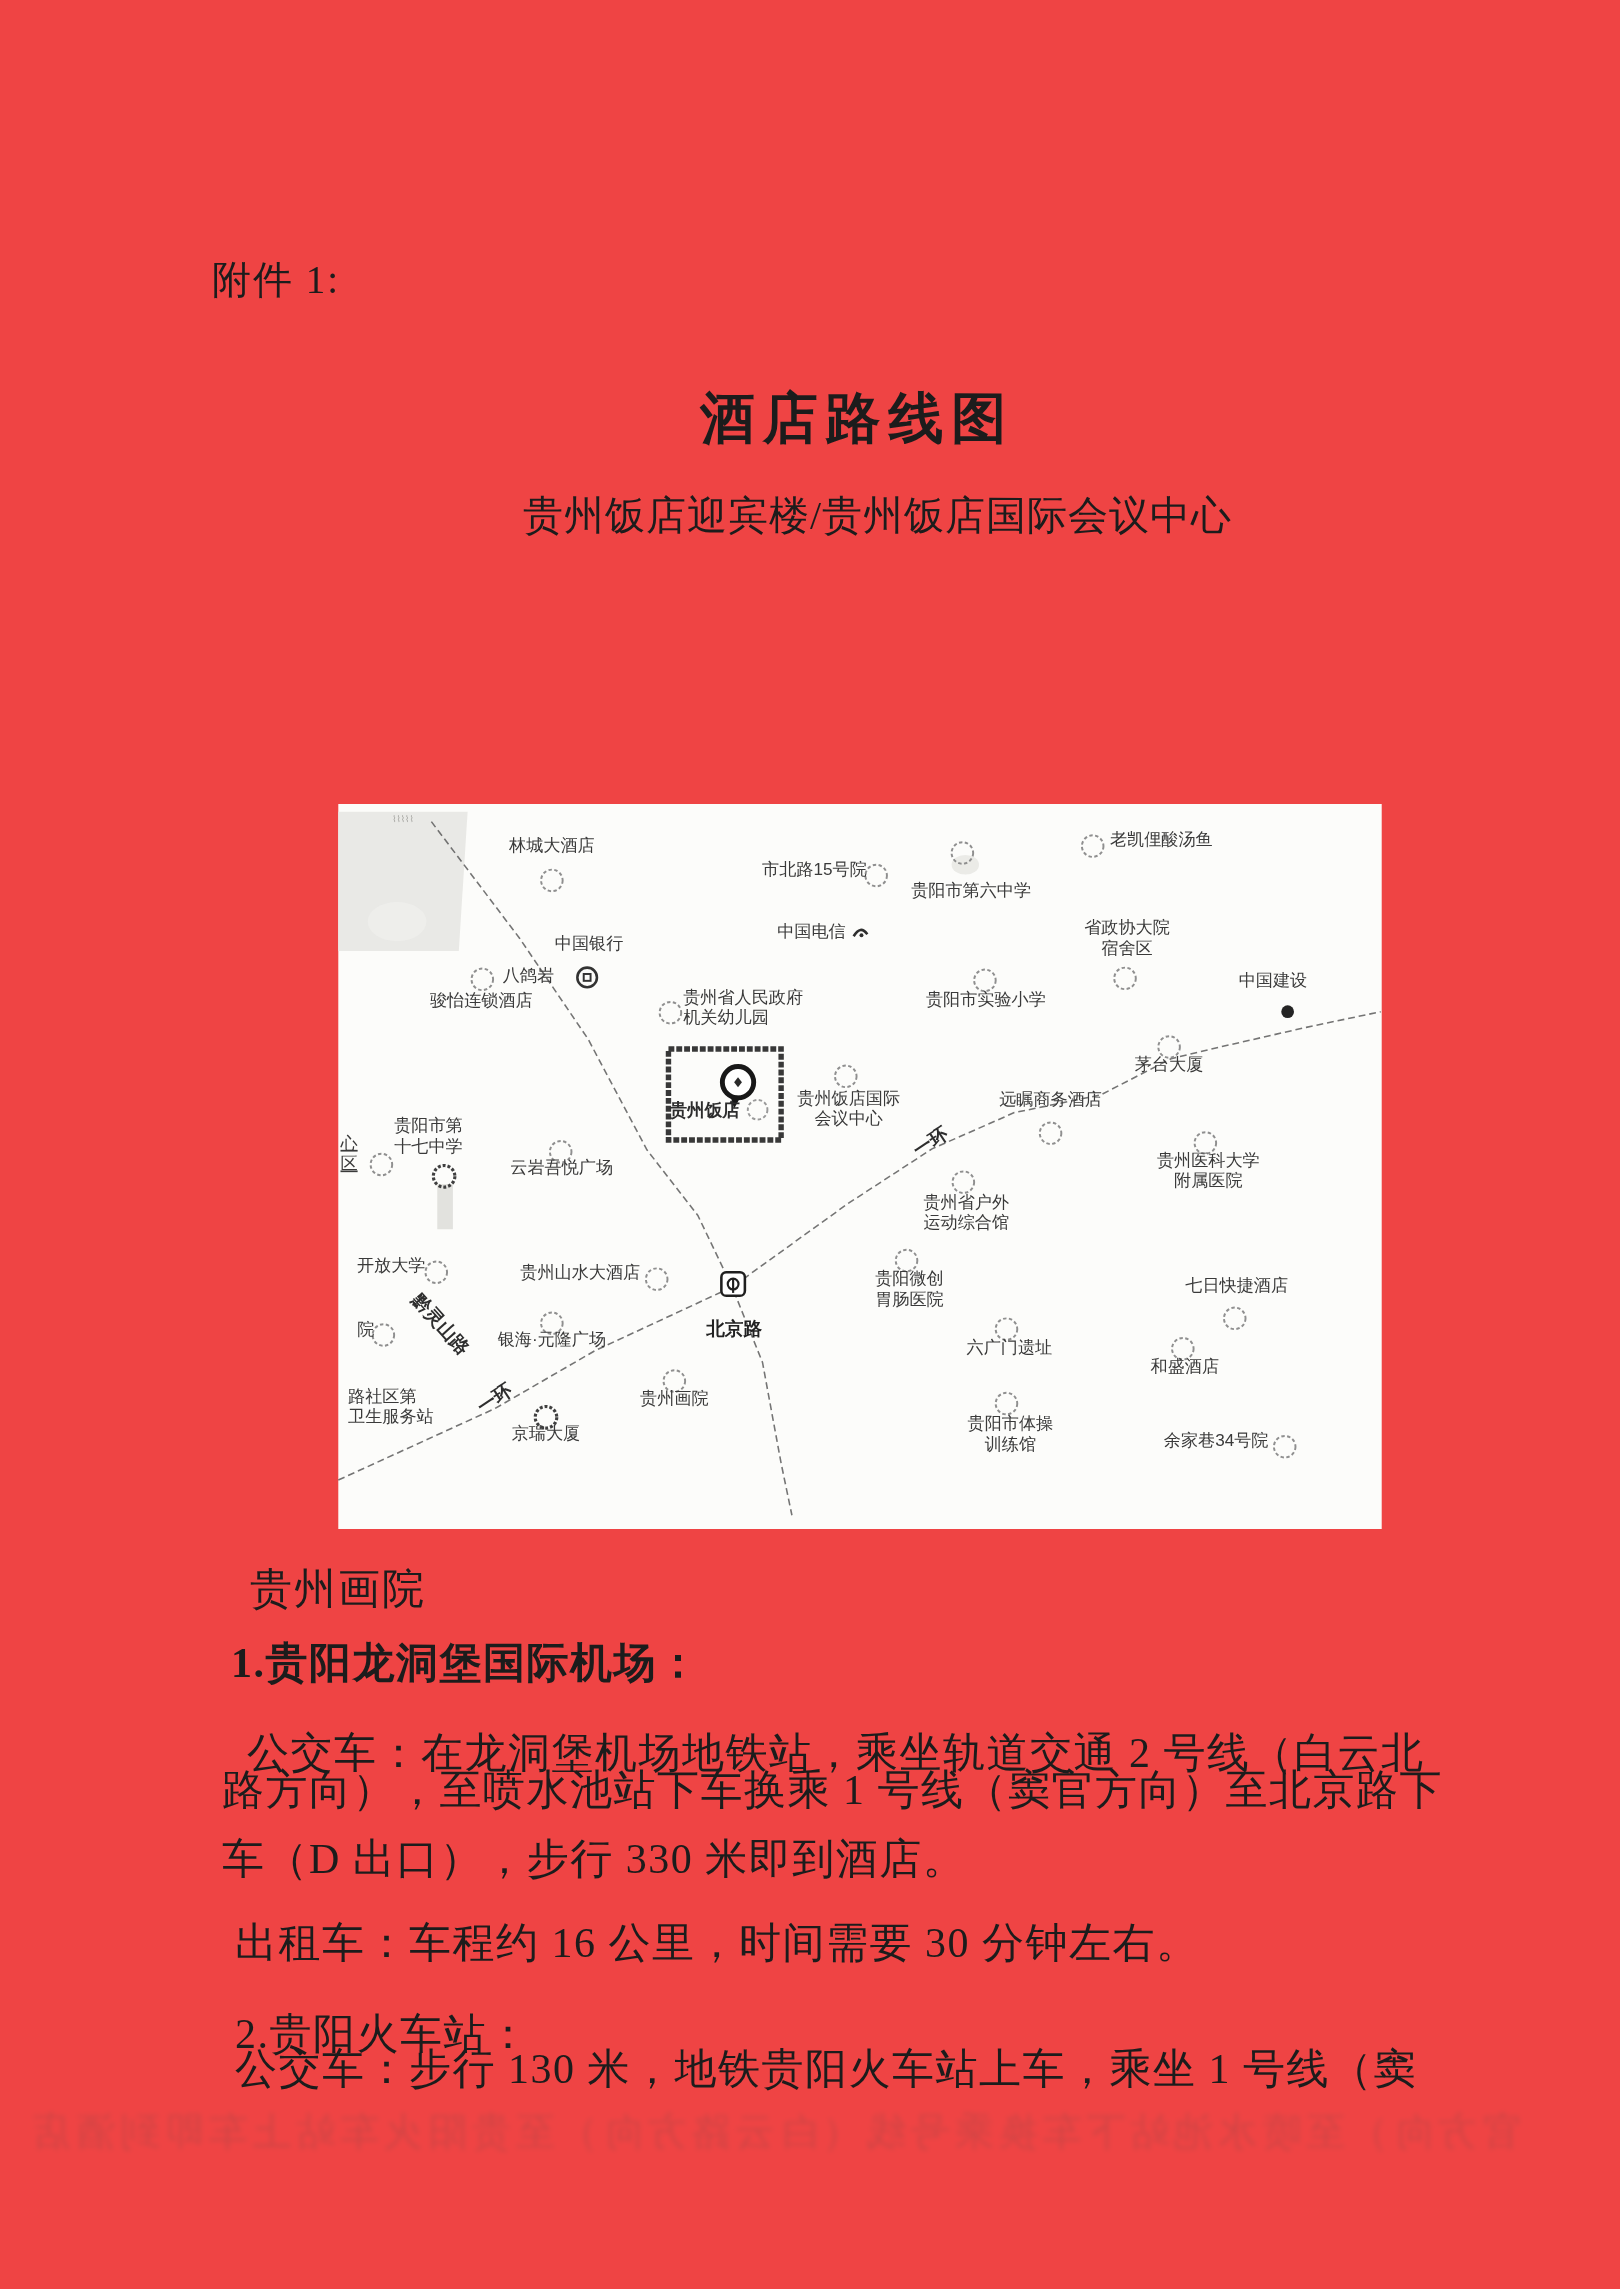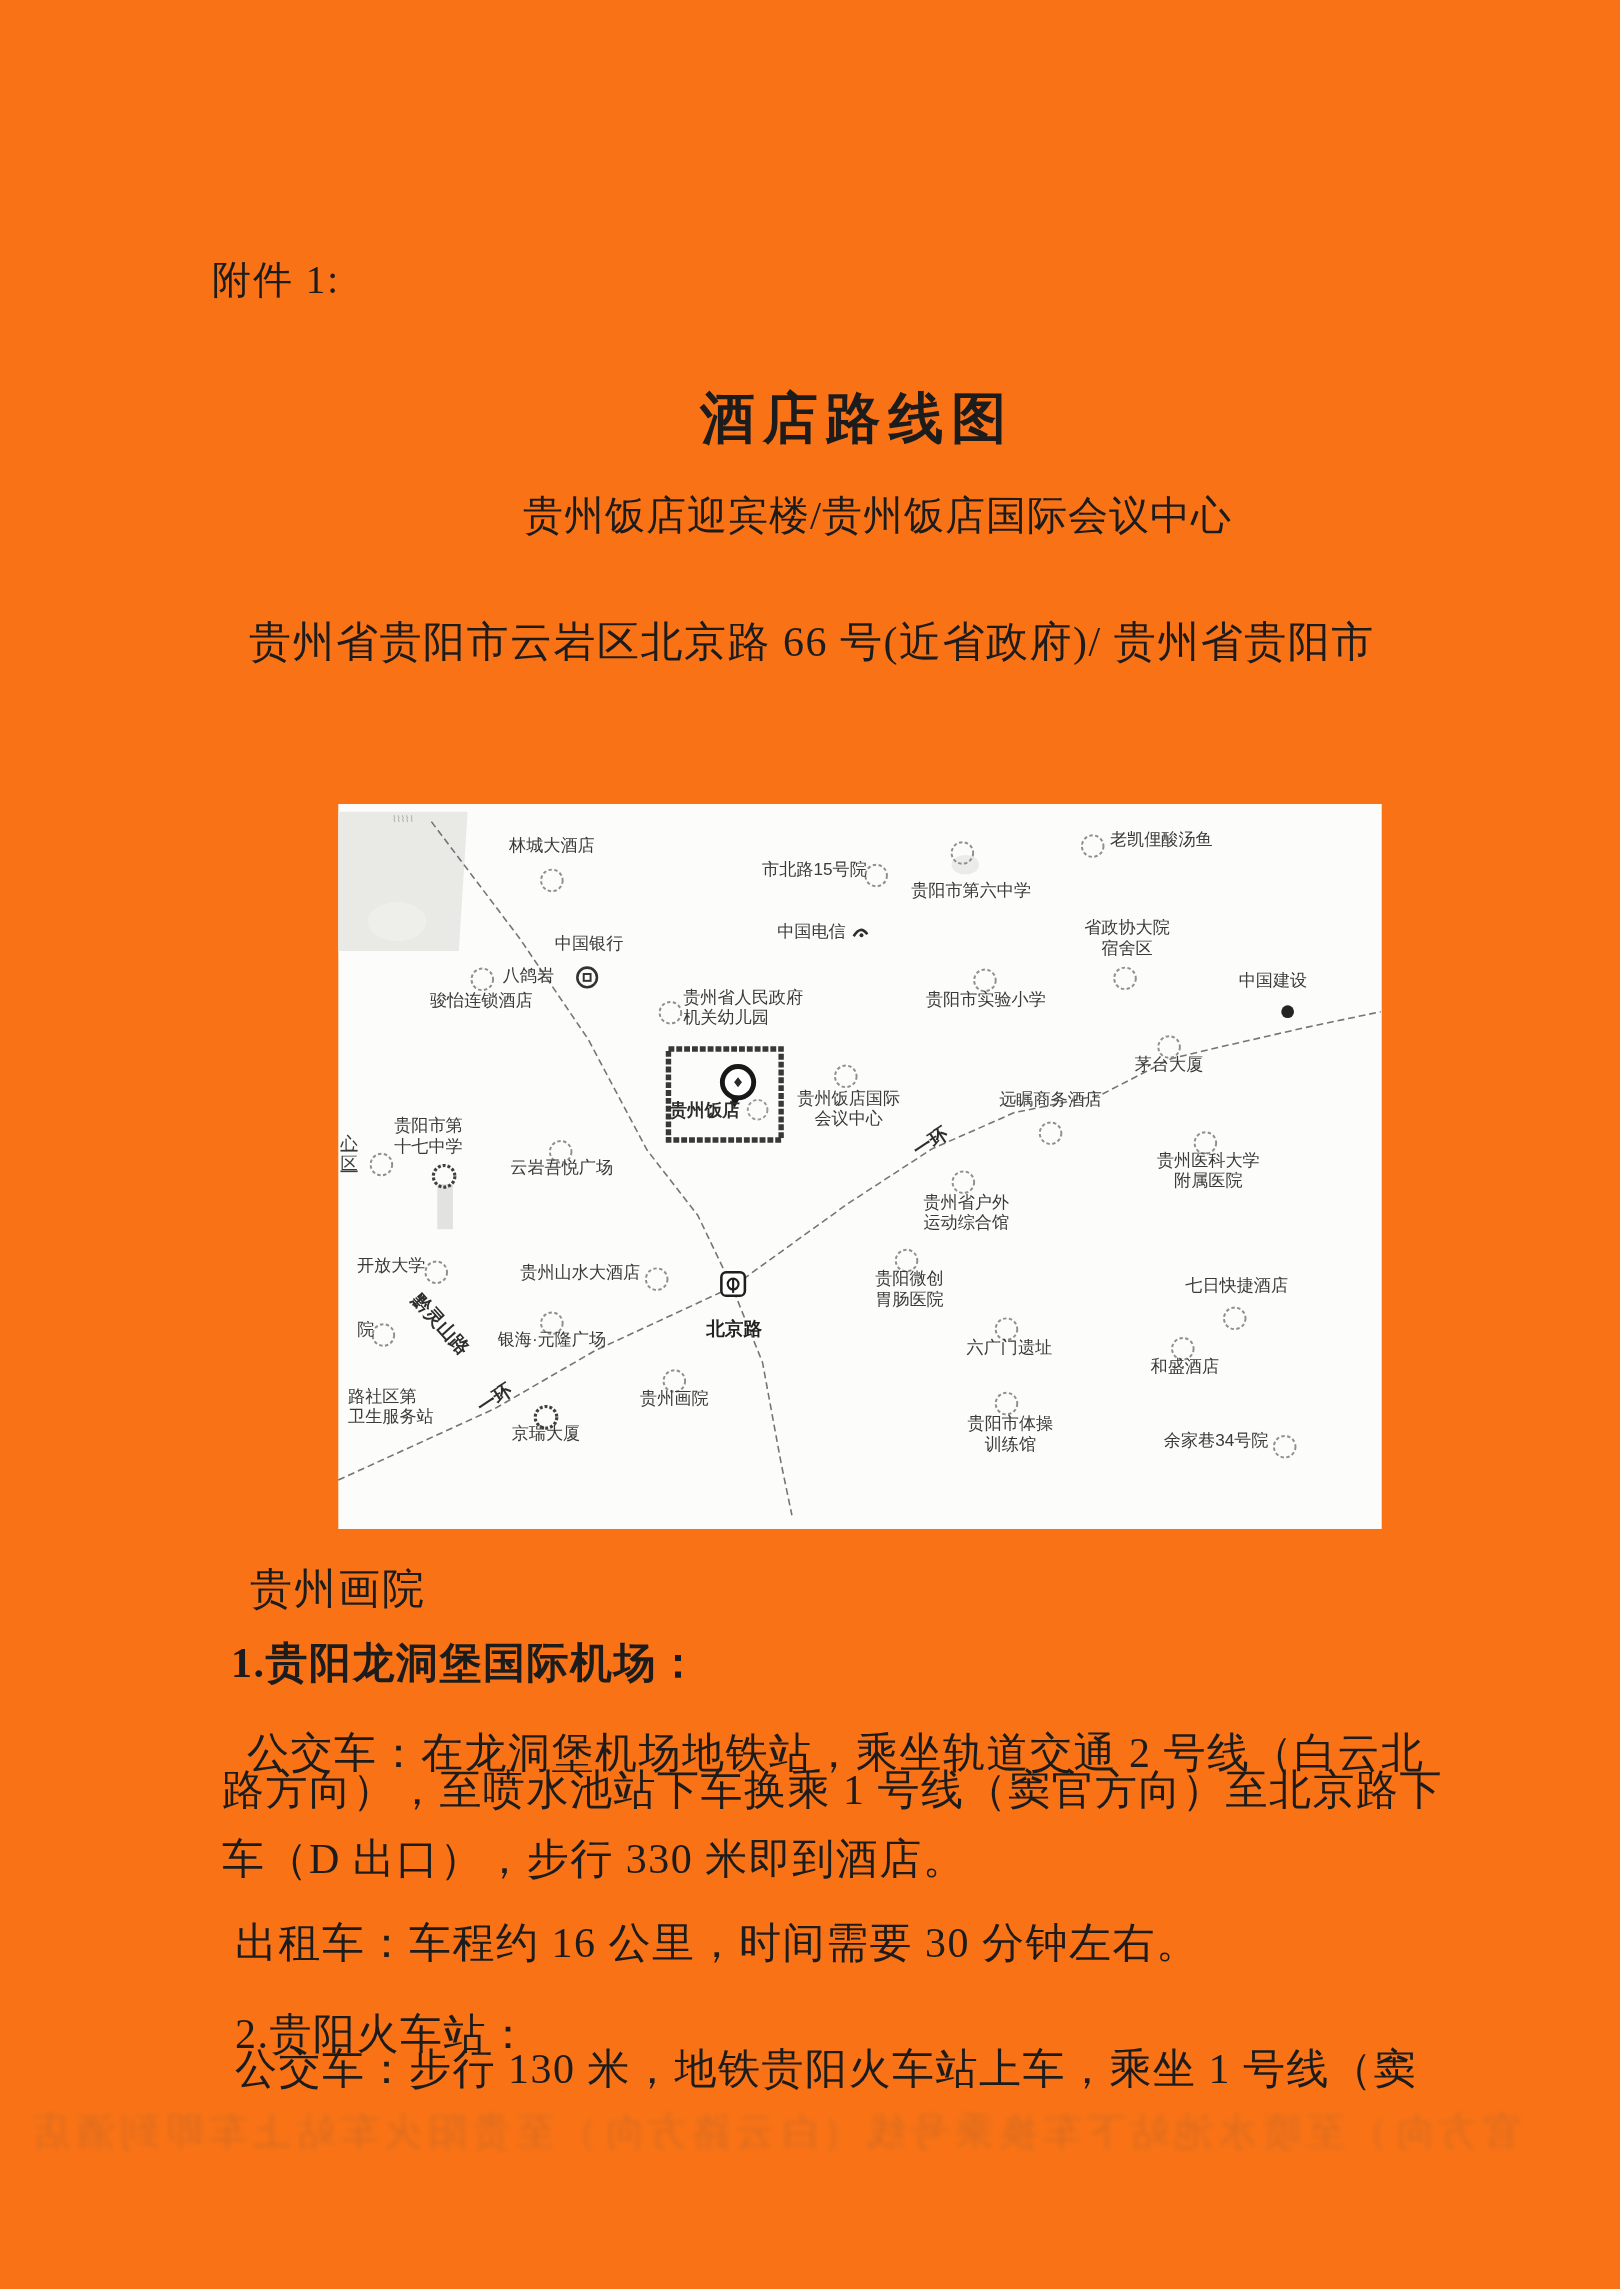--- a/index.html
+++ b/index.html
@@ -1,18 +1,18 @@
 <!DOCTYPE html>
 <html><head>
 <meta charset="utf-8">
 <style>
   html,body{margin:0;padding:0;background:#e9e9e9;}
   .page{
     position:relative;width:1620px;height:2290px;margin:0 auto;
-    background:#f97316;overflow:hidden;
+    background:#ef4444;overflow:hidden;
     font-family:"Liberation Serif", serif;color:#1c1c1c;
   }
   .abs{position:absolute;white-space:nowrap;}
   .attachment{left:212px;top:253px;font-size:39px;letter-spacing:2px;}
   .title{left:700px;top:382px;font-size:55px;font-weight:bold;letter-spacing:7.8px;}
   .subtitle{left:523px;top:488px;font-size:40px;letter-spacing:1px;}
   .addr{font-size:42px;letter-spacing:1.5px;}
   .addr1{left:249px;top:614px;}
   .addr2{left:220px;top:684px;}
   .map-wrap{position:absolute;left:338px;top:804px;width:1044px;height:725px;}
@@ -28,21 +28,20 @@
 <body>
 
 <div class="page">
 
   <div class="abs attachment">附件 1:</div>
 
   <div class="abs subtitle">贵州饭店迎宾楼/贵州饭店国际会议中心</div>
 
   <div class="abs title">酒店路线图</div>
 
-  <div class="abs addr addr1">贵州省贵阳市云岩区北京路 66 号(近省政府)/ 贵州省贵阳市</div>
 
   <div class="map-wrap">
     <svg id="map-svg" width="1044" height="725" viewBox="0 0 1065 740" xmlns="http://www.w3.org/2000/svg">
         <rect x="0" y="0" width="1065" height="740" fill="#fcfcfa"></rect>
         <polygon points="0,8 132,8 123,150 0,150" fill="#e9e9e6"></polygon>
         <rect x="101" y="388" width="16" height="46" fill="#d9d9d4" opacity="0.75"></rect>
         <ellipse cx="640" cy="62" rx="14" ry="10" fill="#e6e6e2" opacity="0.8"></ellipse>
         <ellipse cx="60" cy="120" rx="30" ry="20" fill="#efefec" opacity="0.8"></ellipse>
         <text x="66" y="18" font-size="9" fill="#9a9a96" text-anchor="middle" font-family="&quot;Liberation Sans&quot;, sans-serif" opacity="0.9">⌇⌇⌇⌇⌇</text>
         <polyline points="95,18 185,137 255,240 315,353 367,420 402,493 433,570 452,673 463,726" fill="none" stroke="#5c5c5c" stroke-width="1.6" stroke-dasharray="7 4" opacity="0.85"></polyline>

